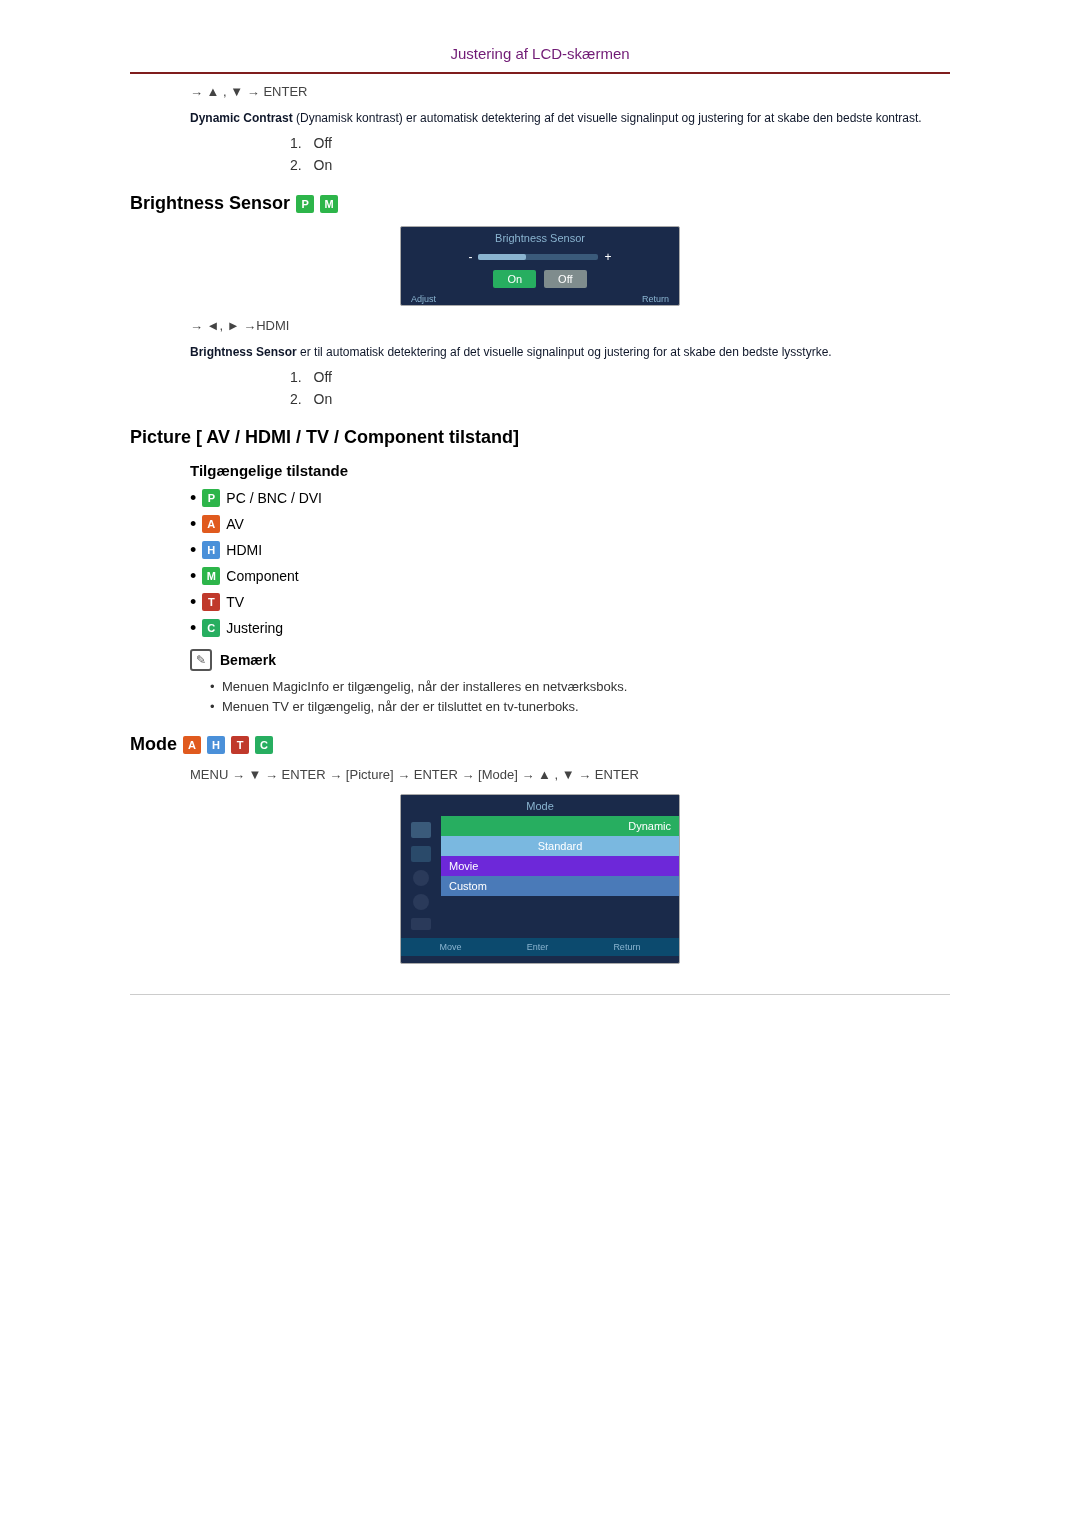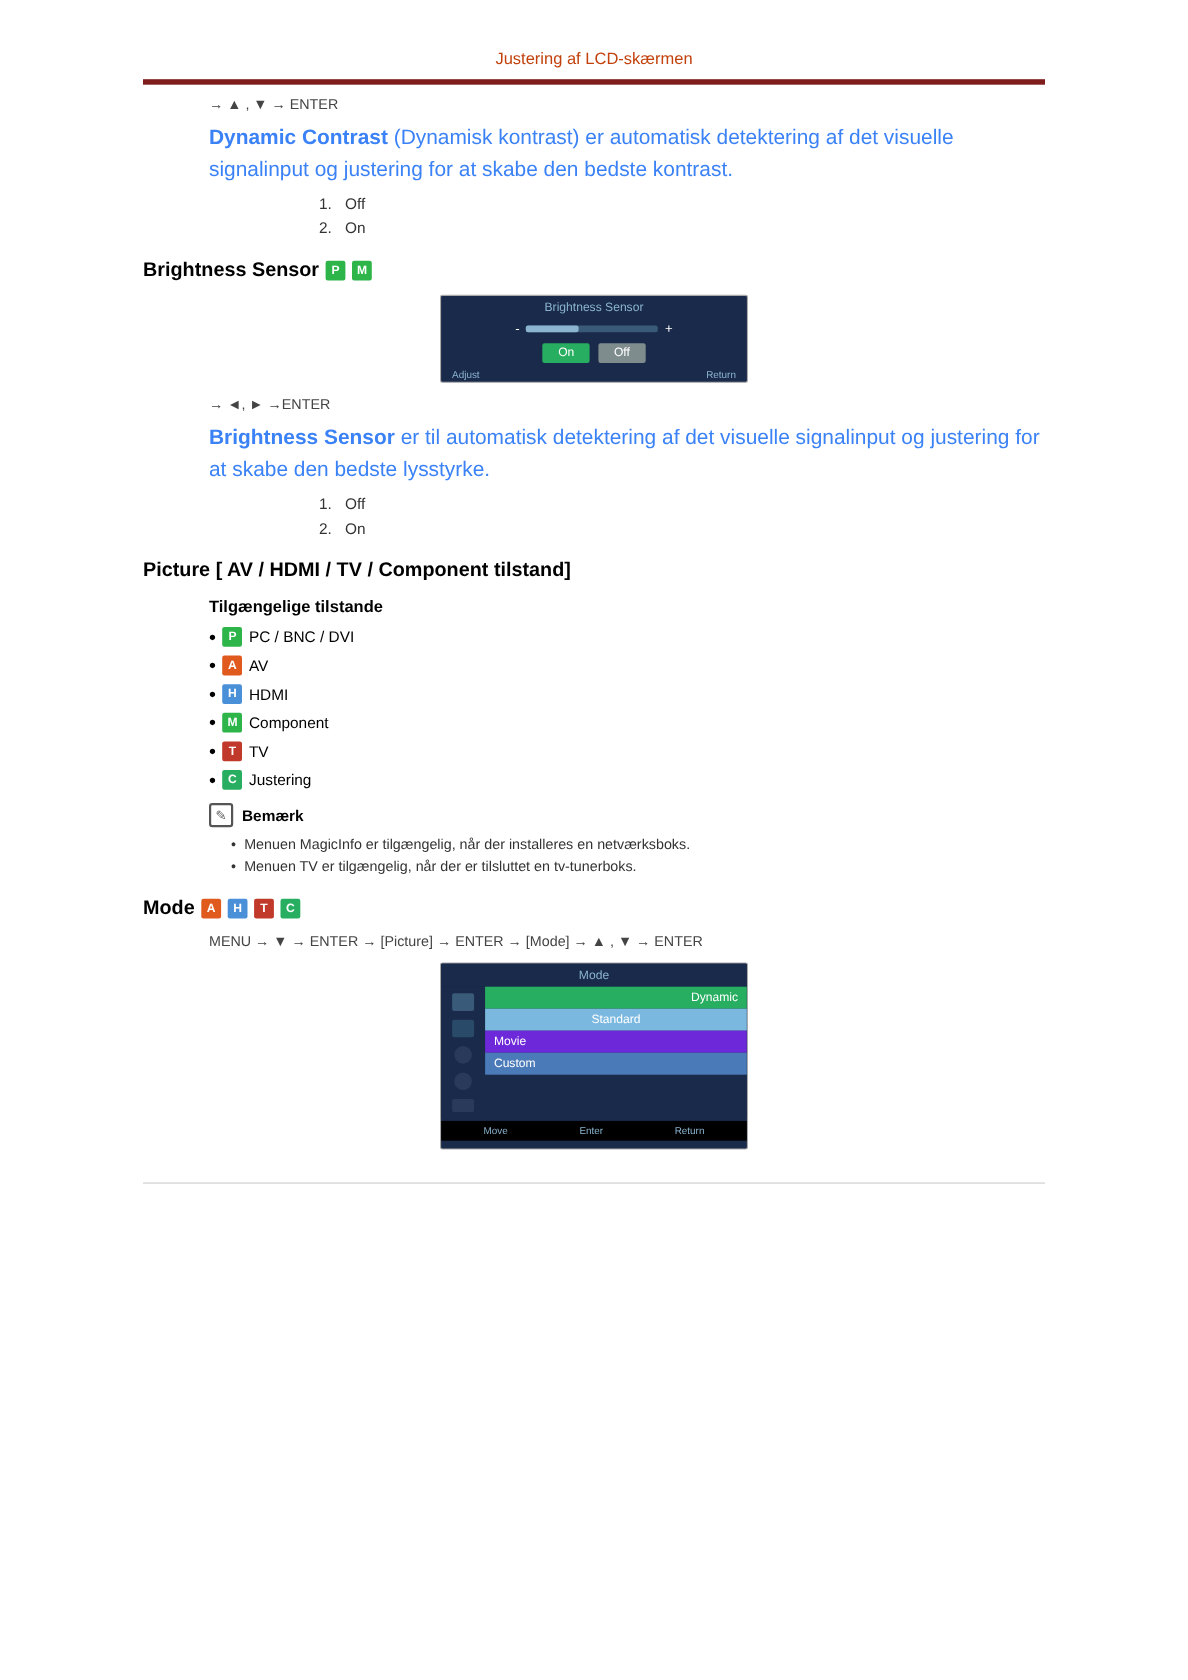--- a/index.html
+++ b/index.html
@@ -16,34 +16,34 @@
     .page-container {
       max-width: 900px;
       margin: 0 auto;
       padding: 30px 40px;
     }
 
     .page-title {
       text-align: center;
       font-size: 15px;
       font-weight: normal;
-      color: #c2410c;
+      color: #701a75;
       padding: 15px 0 10px 0;
-      border-bottom: 5px solid #7f1d1d;
+      border-bottom: 2px solid #7f1d1d;
     }
 
     .nav-instruction {
       font-size: 13px;
       color: #444;
       margin: 10px 0 10px 60px;
     }
 
     .description {
-      font-size: 19px;
-      color: #3b82f6;
+      font-size: 12px;
+      color: #0f172a;
       margin: 8px 0 8px 60px;
       line-height: 1.5;
     }
 
     .bold-term {
       font-weight: bold;
     }
 
     .list-item {
       font-size: 14px;
@@ -311,21 +311,21 @@
 
     .mode-screen-item.dark-light {
       background: #6d28d9;
       color: #fff;
     }
 
     .mode-screen-bottom {
       display: flex;
       justify-content: space-around;
       padding: 4px 6px;
-      background: #000000;
+      background: #0c4a6e;
       margin-top: 2px;
     }
 
     .mode-bottom-text {
       color: #8ab4d0;
       font-size: 9px;
     }
 
     hr.section-divider {
       border: none;
@@ -374,21 +374,21 @@
     <div class="screen-buttons-row">
       <button class="screen-btn screen-btn-on">On</button>
       <button class="screen-btn screen-btn-off">Off</button>
     </div>
     <div class="screen-bottom-bar">
       <span class="screen-bottom-text">Adjust</span>
       <span class="screen-bottom-text">Return</span>
     </div>
   </div>
 
-  <div class="nav-instruction">→ ◄, ► →ENTER</div>
+  <div class="nav-instruction">→ ◄, ► →HDMI</div>
 
   <div class="description">
     <span class="bold-term">Brightness Sensor</span><span>  er til automatisk detektering af det visuelle signalinput og justering for at skabe den bedste lysstyrke.</span>
   </div>
 
   <ul style="list-style:none; margin-left:80px;">
     <li class="list-item" data-num="1">
       <span>Off</span>
     </li>
     <li class="list-item" data-num="2">

